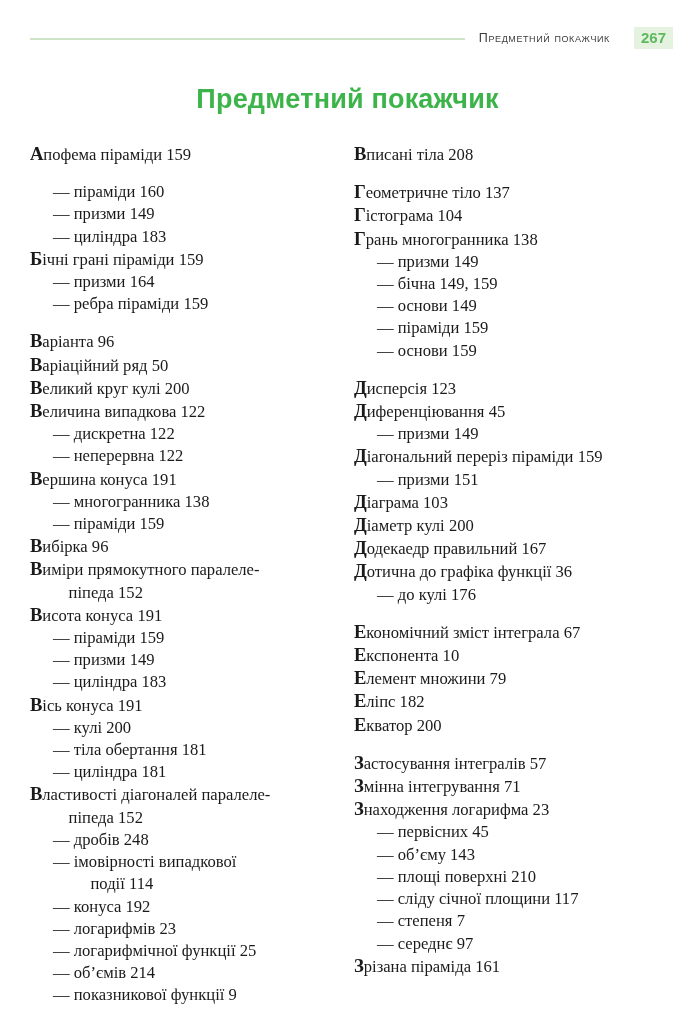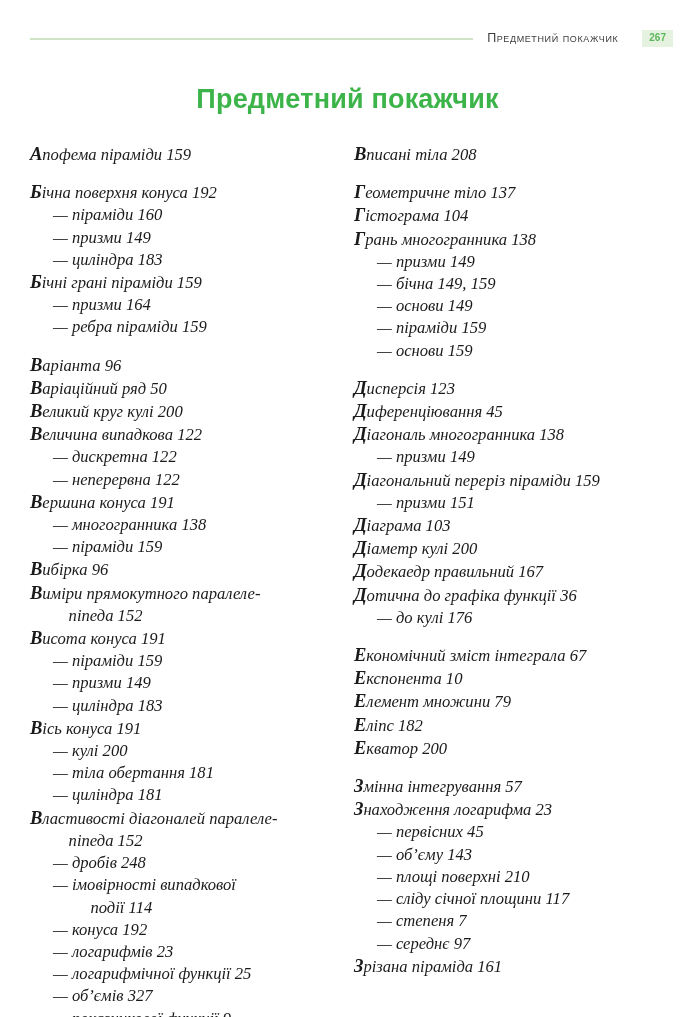--- a/index.html
+++ b/index.html
@@ -45,21 +45,21 @@
     white-space: nowrap;
   }
   .head-title::first-letter {
     text-transform: uppercase;
   }
   .page-number {
     margin-left: 24px;
     background: #e6f2e0;
     color: #5cb85c;
     font-family: "Liberation Sans", "DejaVu Sans", sans-serif;
-    font-size: 10px;
+    font-size: 15px;
     font-weight: bold;
     padding: 3px 7px 4px 7px;
     line-height: 1;
     white-space: nowrap;
   }
 
   
   .page-title {
     position: absolute;
     top: 66px;
@@ -80,21 +80,21 @@
     left: 30px;
     width: 640px;
     display: flex;
     gap: 22px;
     align-items: flex-start;
   }
   .index-col {
     width: 302px;
     flex: 0 0 auto;
   }
-  .letter-group { margin-bottom: 15px; font-style: italic; }
+  .letter-group { margin-bottom: 15px; }
   .letter-group:last-child { margin-bottom: 0; }
 
   .entry {
     font-size: 16.6px;
     line-height: 22.2px;
     text-indent: 0;
     padding-left: 30px;
     margin: 0;
     white-space: pre-wrap;
   }
@@ -122,21 +122,20 @@
 </div>
 
 <h1 class="page-title">Предметний покажчик</h1>
 
 <div class="index-body">
   <div class="index-col">
       <div class="letter-group">
         <div class="entry main"><span class="initial">А</span><span>пофема піраміди 159</span></div>
       </div>
       <div class="letter-group">
-        <div class="entry main"><span class="initial">Б</span><span>ічна поверхня конуса 192</span></div>
         <div class="entry sub">— піраміди 160</div>
         <div class="entry sub">— призми 149</div>
         <div class="entry sub">— циліндра 183</div>
         <div class="entry main"><span class="initial">Б</span><span>ічні грані піраміди 159</span></div>
         <div class="entry sub">— призми 164</div>
         <div class="entry sub">— ребра піраміди 159</div>
       </div>
       <div class="letter-group">
         <div class="entry main"><span class="initial">В</span><span>аріанта 96</span></div>
         <div class="entry main"><span class="initial">В</span><span>аріаційний ряд 50</span></div>
@@ -159,60 +158,60 @@
         <div class="entry sub">— тіла обертання 181</div>
         <div class="entry sub">— циліндра 181</div>
         <div class="entry main"><span class="initial">В</span><span>ластивості діагоналей паралеле-
     піпеда 152</span></div>
         <div class="entry sub">— дробів 248</div>
         <div class="entry sub">— імовірності випадкової
    події 114</div>
         <div class="entry sub">— конуса 192</div>
         <div class="entry sub">— логарифмів 23</div>
         <div class="entry sub">— логарифмічної функції 25</div>
-        <div class="entry sub">— об’ємів 327</div>
+        <div class="entry sub">— об’ємів 214</div>
         <div class="entry sub">— показникової функції 9</div>
       </div>
     </div>
   <div class="index-col">
       <div class="letter-group">
         <div class="entry main"><span class="initial">В</span><span>писані тіла 208</span></div>
       </div>
       <div class="letter-group">
         <div class="entry main"><span class="initial">Г</span><span>еометричне тіло 137</span></div>
         <div class="entry main"><span class="initial">Г</span><span>істограма 104</span></div>
         <div class="entry main"><span class="initial">Г</span><span>рань многогранника 138</span></div>
         <div class="entry sub">— призми 149</div>
         <div class="entry sub">— бічна 149, 159</div>
         <div class="entry sub">— основи 149</div>
         <div class="entry sub">— піраміди 159</div>
         <div class="entry sub">— основи 159</div>
       </div>
       <div class="letter-group">
         <div class="entry main"><span class="initial">Д</span><span>исперсія 123</span></div>
         <div class="entry main"><span class="initial">Д</span><span>иференціювання 45</span></div>
-        <div class="entry main"><span class="initial">Д</span><span>іагональ многогранника 138</span></div>
         <div class="entry sub">— призми 149</div>
         <div class="entry main"><span class="initial">Д</span><span>іагональний переріз піраміди 159</span></div>
         <div class="entry sub">— призми 151</div>
         <div class="entry main"><span class="initial">Д</span><span>іаграма 103</span></div>
         <div class="entry main"><span class="initial">Д</span><span>іаметр кулі 200</span></div>
         <div class="entry main"><span class="initial">Д</span><span>одекаедр правильний 167</span></div>
         <div class="entry main"><span class="initial">Д</span><span>отична до графіка функції 36</span></div>
         <div class="entry sub">— до кулі 176</div>
       </div>
       <div class="letter-group">
         <div class="entry main"><span class="initial">Е</span><span>кономічний зміст інтеграла 67</span></div>
         <div class="entry main"><span class="initial">Е</span><span>кспонента 10</span></div>
         <div class="entry main"><span class="initial">Е</span><span>лемент множини 79</span></div>
         <div class="entry main"><span class="initial">Е</span><span>ліпс 182</span></div>
         <div class="entry main"><span class="initial">Е</span><span>кватор 200</span></div>
       </div>
       <div class="letter-group">
-        <div class="entry main"><span class="initial">З</span><span>мінна інтегрування 57</span></div>
+        <div class="entry main"><span class="initial">З</span><span>астосування інтегралів 57</span></div>
+        <div class="entry main"><span class="initial">З</span><span>мінна інтегрування 71</span></div>
         <div class="entry main"><span class="initial">З</span><span>находження логарифма 23</span></div>
         <div class="entry sub">— первісних 45</div>
         <div class="entry sub">— об’єму 143</div>
         <div class="entry sub">— площі поверхні 210</div>
         <div class="entry sub">— сліду січної площини 117</div>
         <div class="entry sub">— степеня 7</div>
         <div class="entry sub">— середнє 97</div>
         <div class="entry main"><span class="initial">З</span><span>різана піраміда 161</span></div>
       </div>
     </div>

